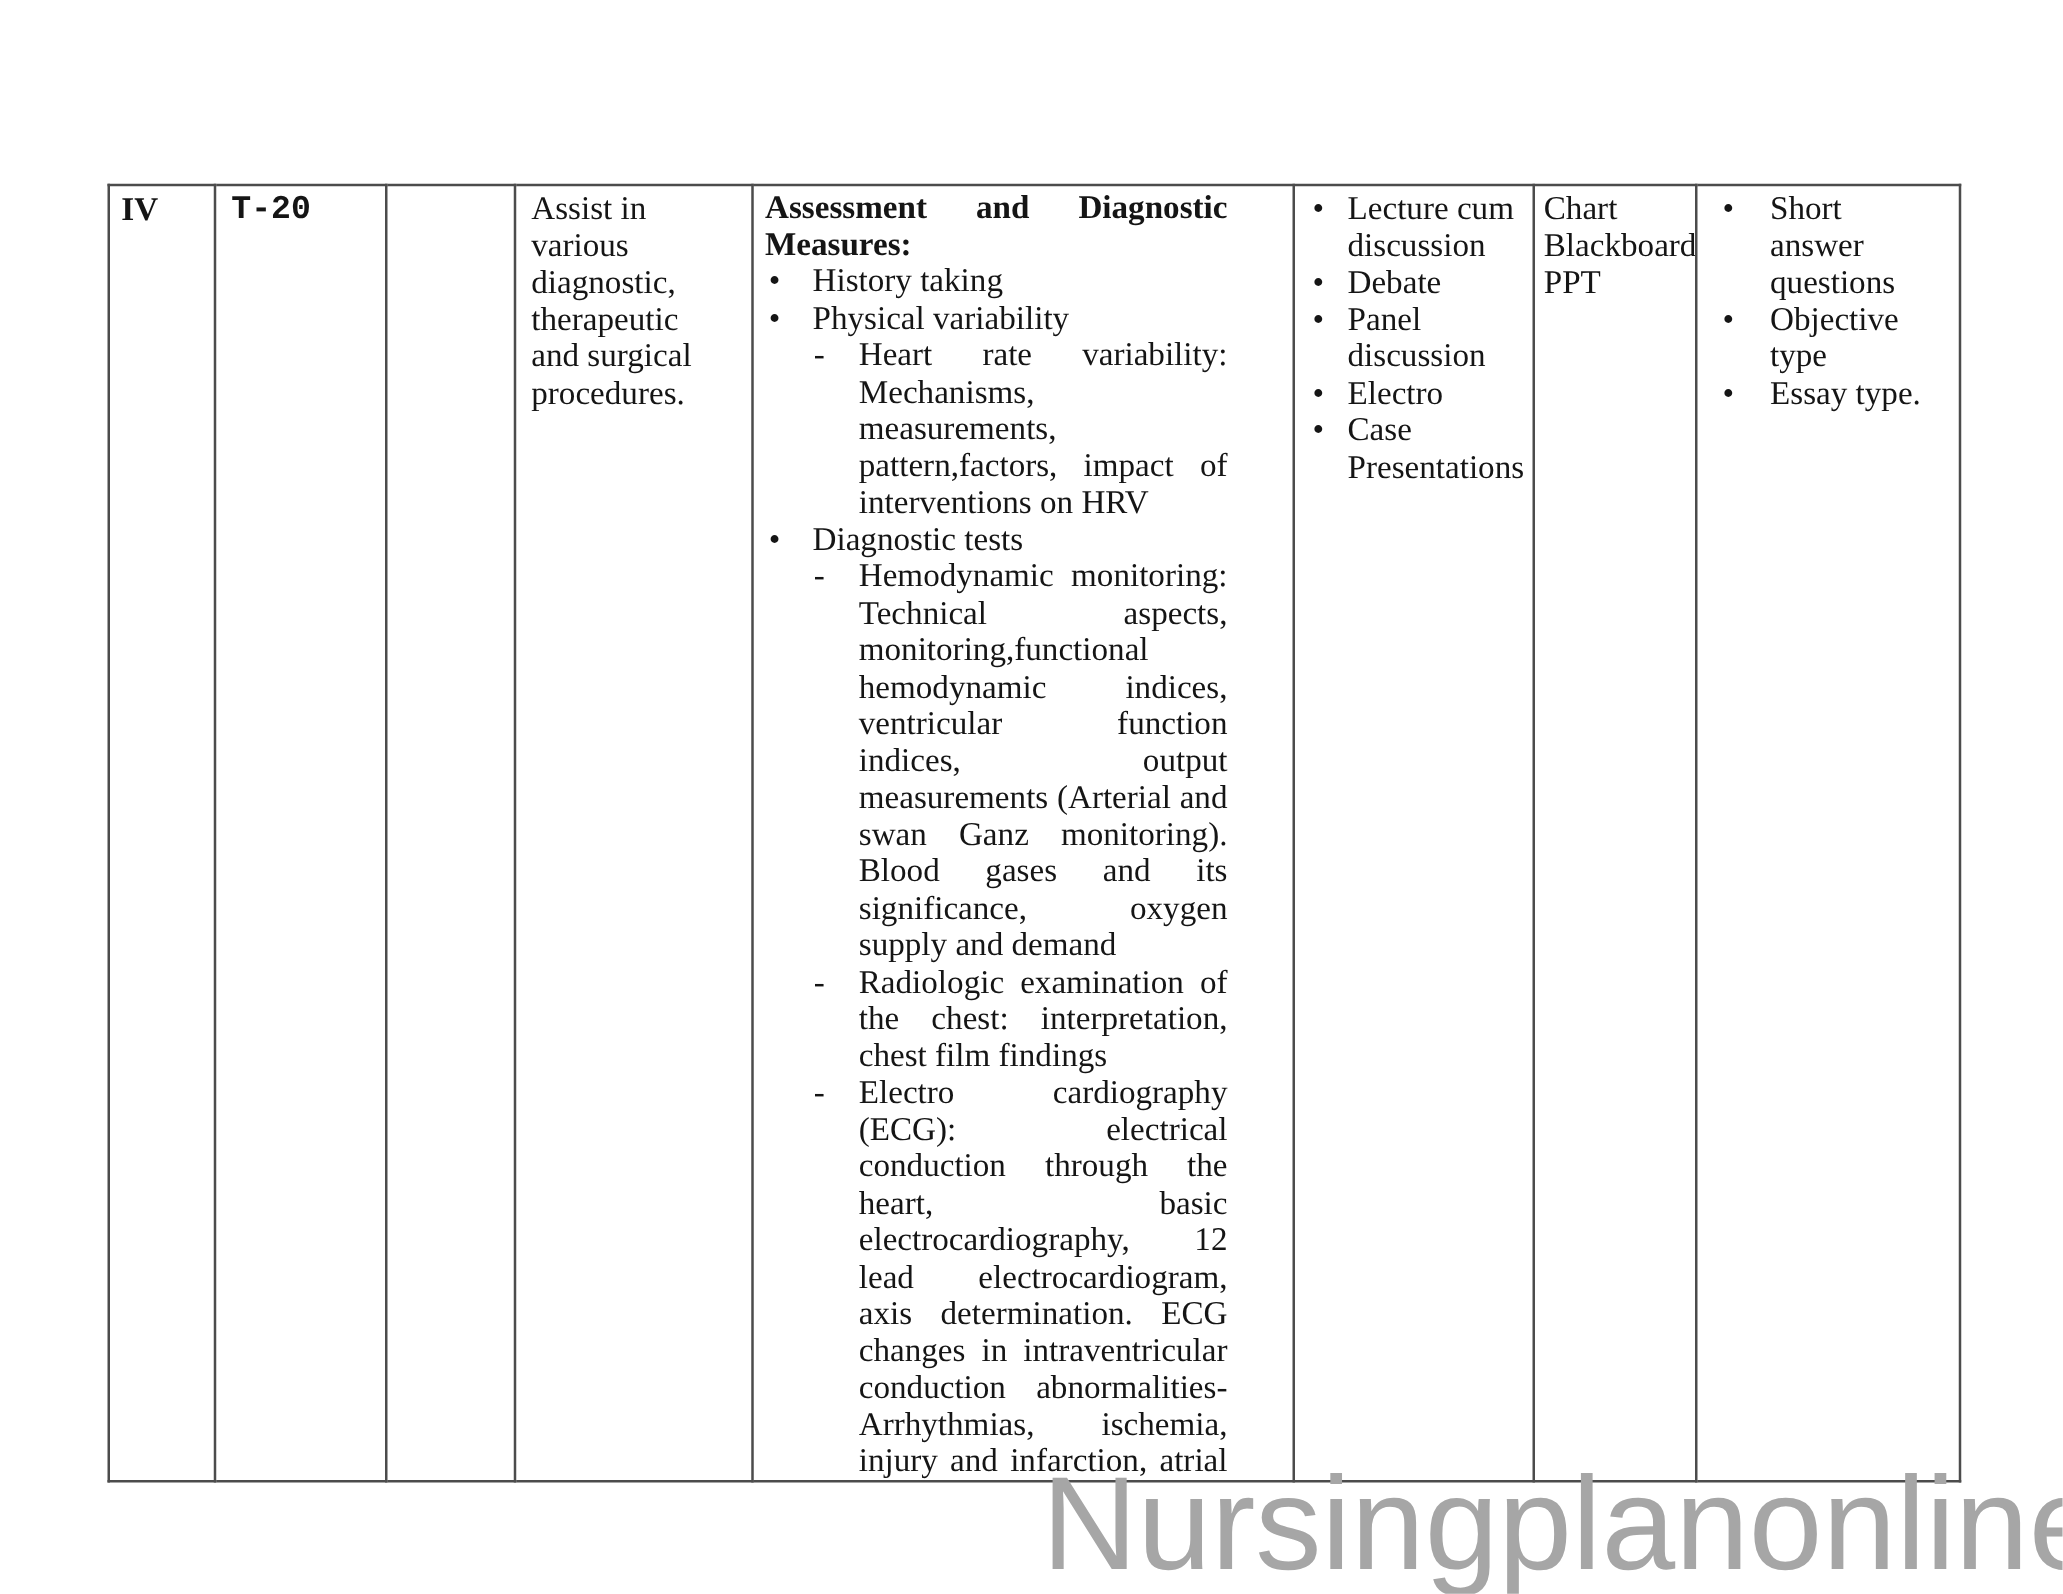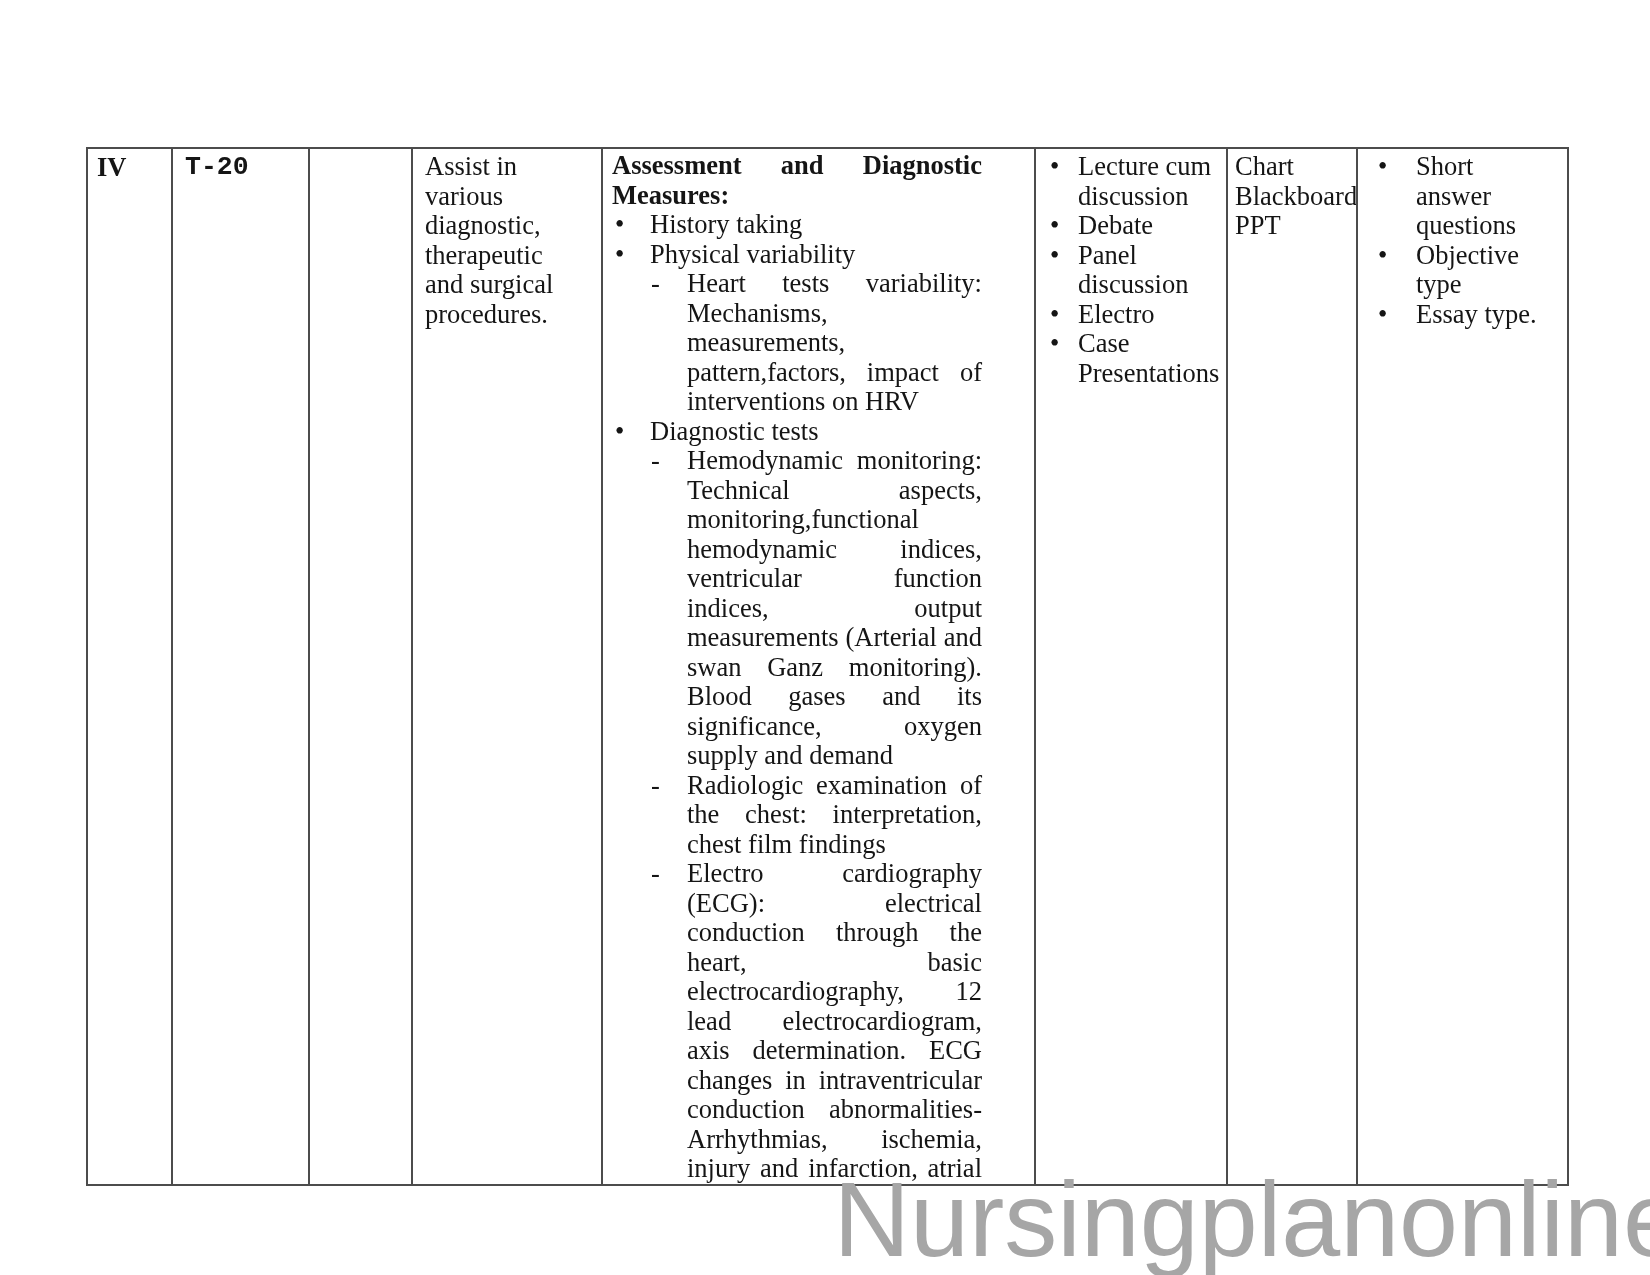--- a/index.html
+++ b/index.html
@@ -97,21 +97,21 @@
               <div class="li bullet">
                 <span class="marker">•</span>
                 <span class="txt">History taking</span>
               </div>
               <div class="li bullet">
                 <span class="marker">•</span>
                 <span class="txt">Physical variability</span>
               </div>
               <div class="li dash">
                 <span class="marker">-</span>
-                <span class="txt">Heart tests variability: Mechanisms, measurements, pattern,factors, impact of interventions on HRV</span>
+                <span class="txt">Heart rate variability: Mechanisms, measurements, pattern,factors, impact of interventions on HRV</span>
               </div>
               <div class="li bullet">
                 <span class="marker">•</span>
                 <span class="txt">Diagnostic tests</span>
               </div>
               <div class="li dash">
                 <span class="marker">-</span>
                 <span class="txt">Hemodynamic monitoring: Technical aspects, monitoring,functional hemodynamic indices, ventricular function indices, output measurements (Arterial and swan Ganz monitoring). Blood gases and its significance, oxygen supply and demand</span>
               </div>
               <div class="li dash">

